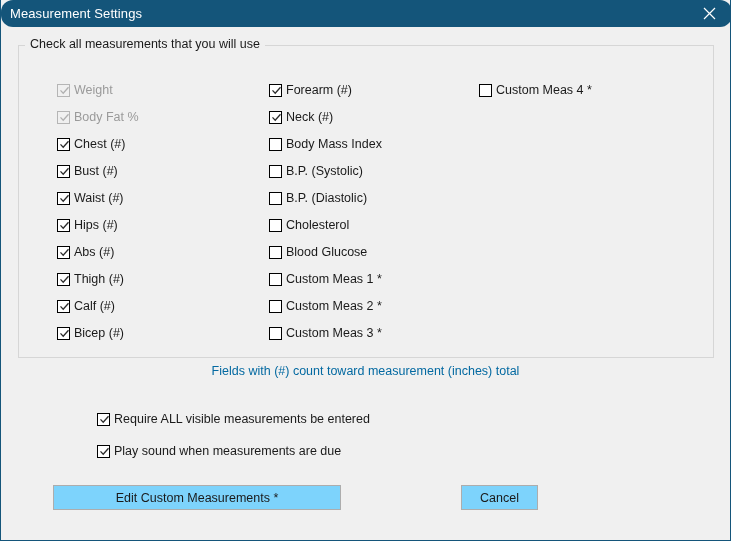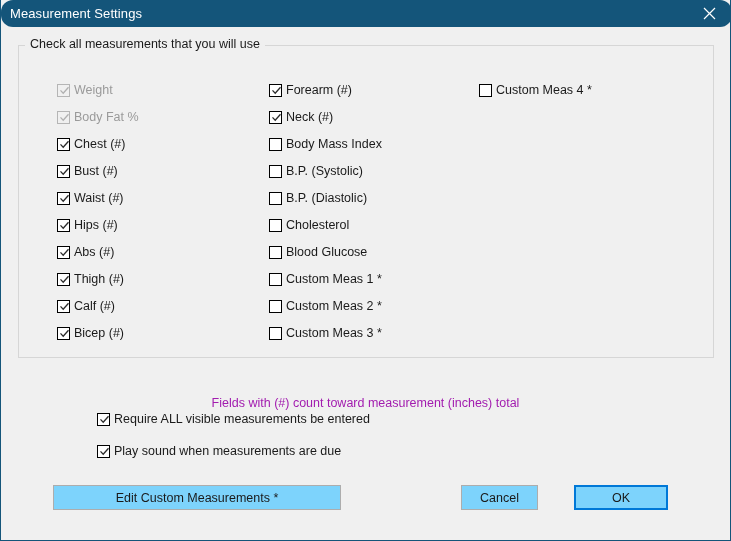--- a/index.html
+++ b/index.html
@@ -128,22 +128,21 @@
   .cb-label.disabled { color: #9a9a9a; }
 
   
   .group-note {
     position: absolute;
     left: 0;
     right: 0;
     top: 364px;
     text-align: center;
     font-size: 12.5px;
-    color: #a21caf;
-    margin-top: 32px;
+    color: #0369a1;
   }
 
   
   .options {
     position: absolute;
     left: 96px;
     top: 411px;
   }
   .options .cb-row { margin-bottom: 16px; }
 
@@ -387,15 +386,14 @@
               <path d="M1.5 5.4 L4.2 8.2 L9.5 2.2" stroke="#2b2b2b" stroke-width="1.3" fill="none"></path>
             </svg>
           </span>
         </span>
         <span class="cb-label">Play sound when measurements are due</span>
       </div>
     </div>
 
   <button class="btn btn-edit">Edit Custom Measurements *</button>
   <button class="btn btn-cancel">Cancel</button>
-  <button class="btn btn-ok">OK</button>
 
 </div>
 
 </body></html>

